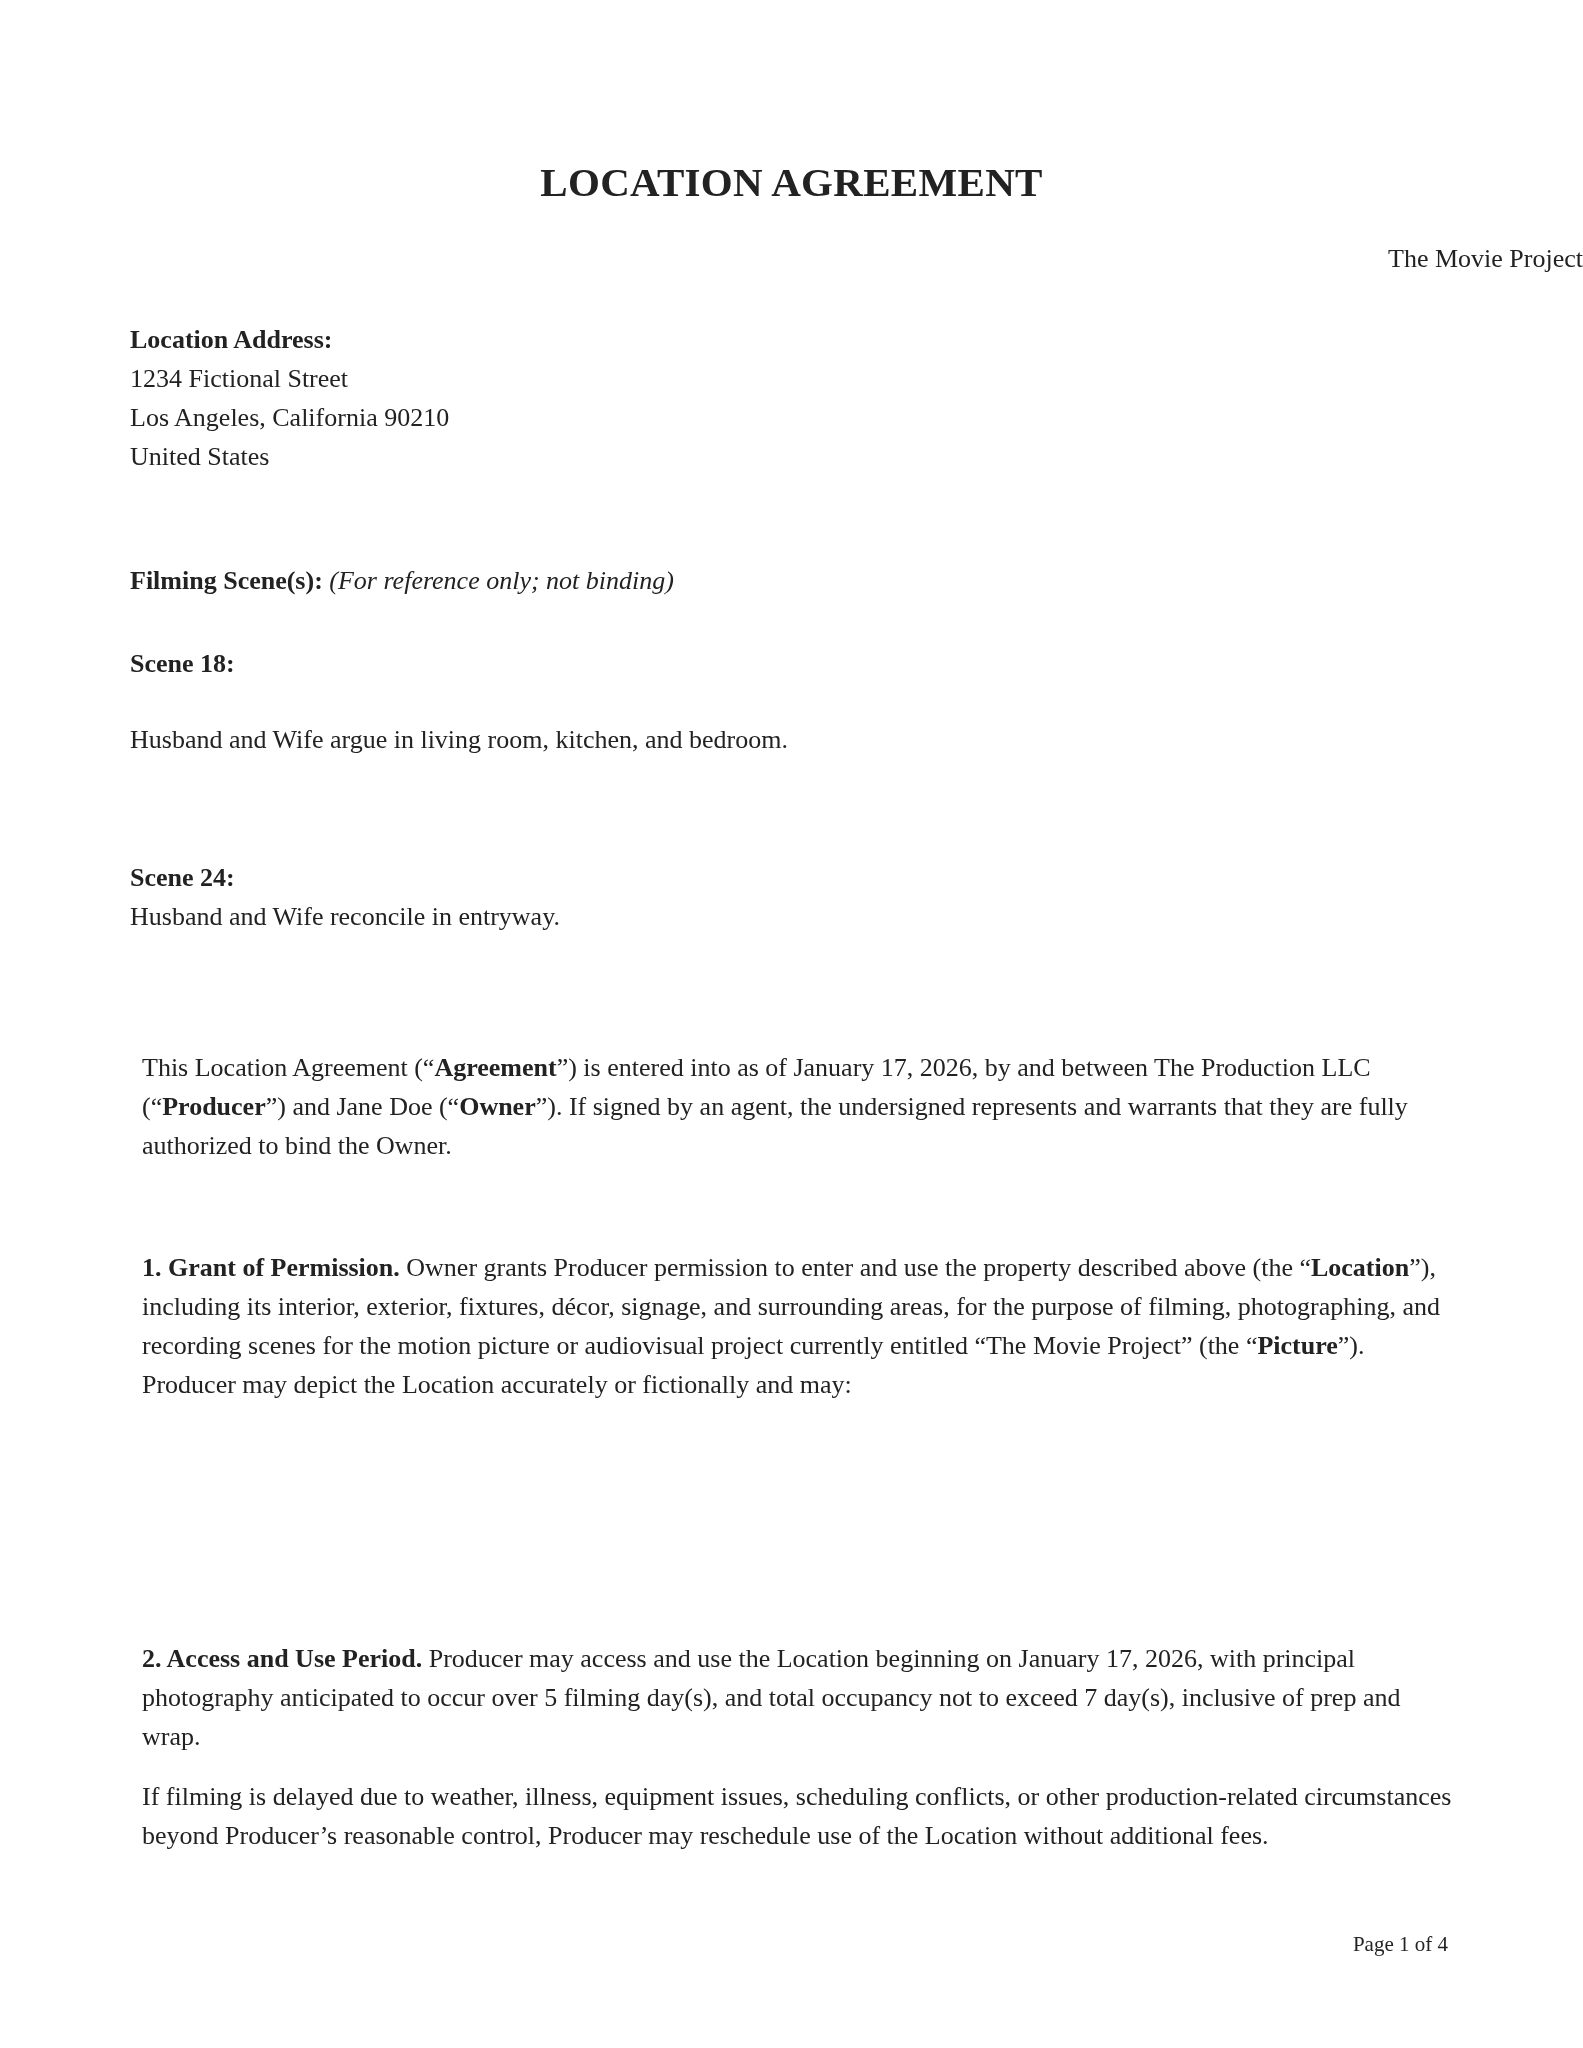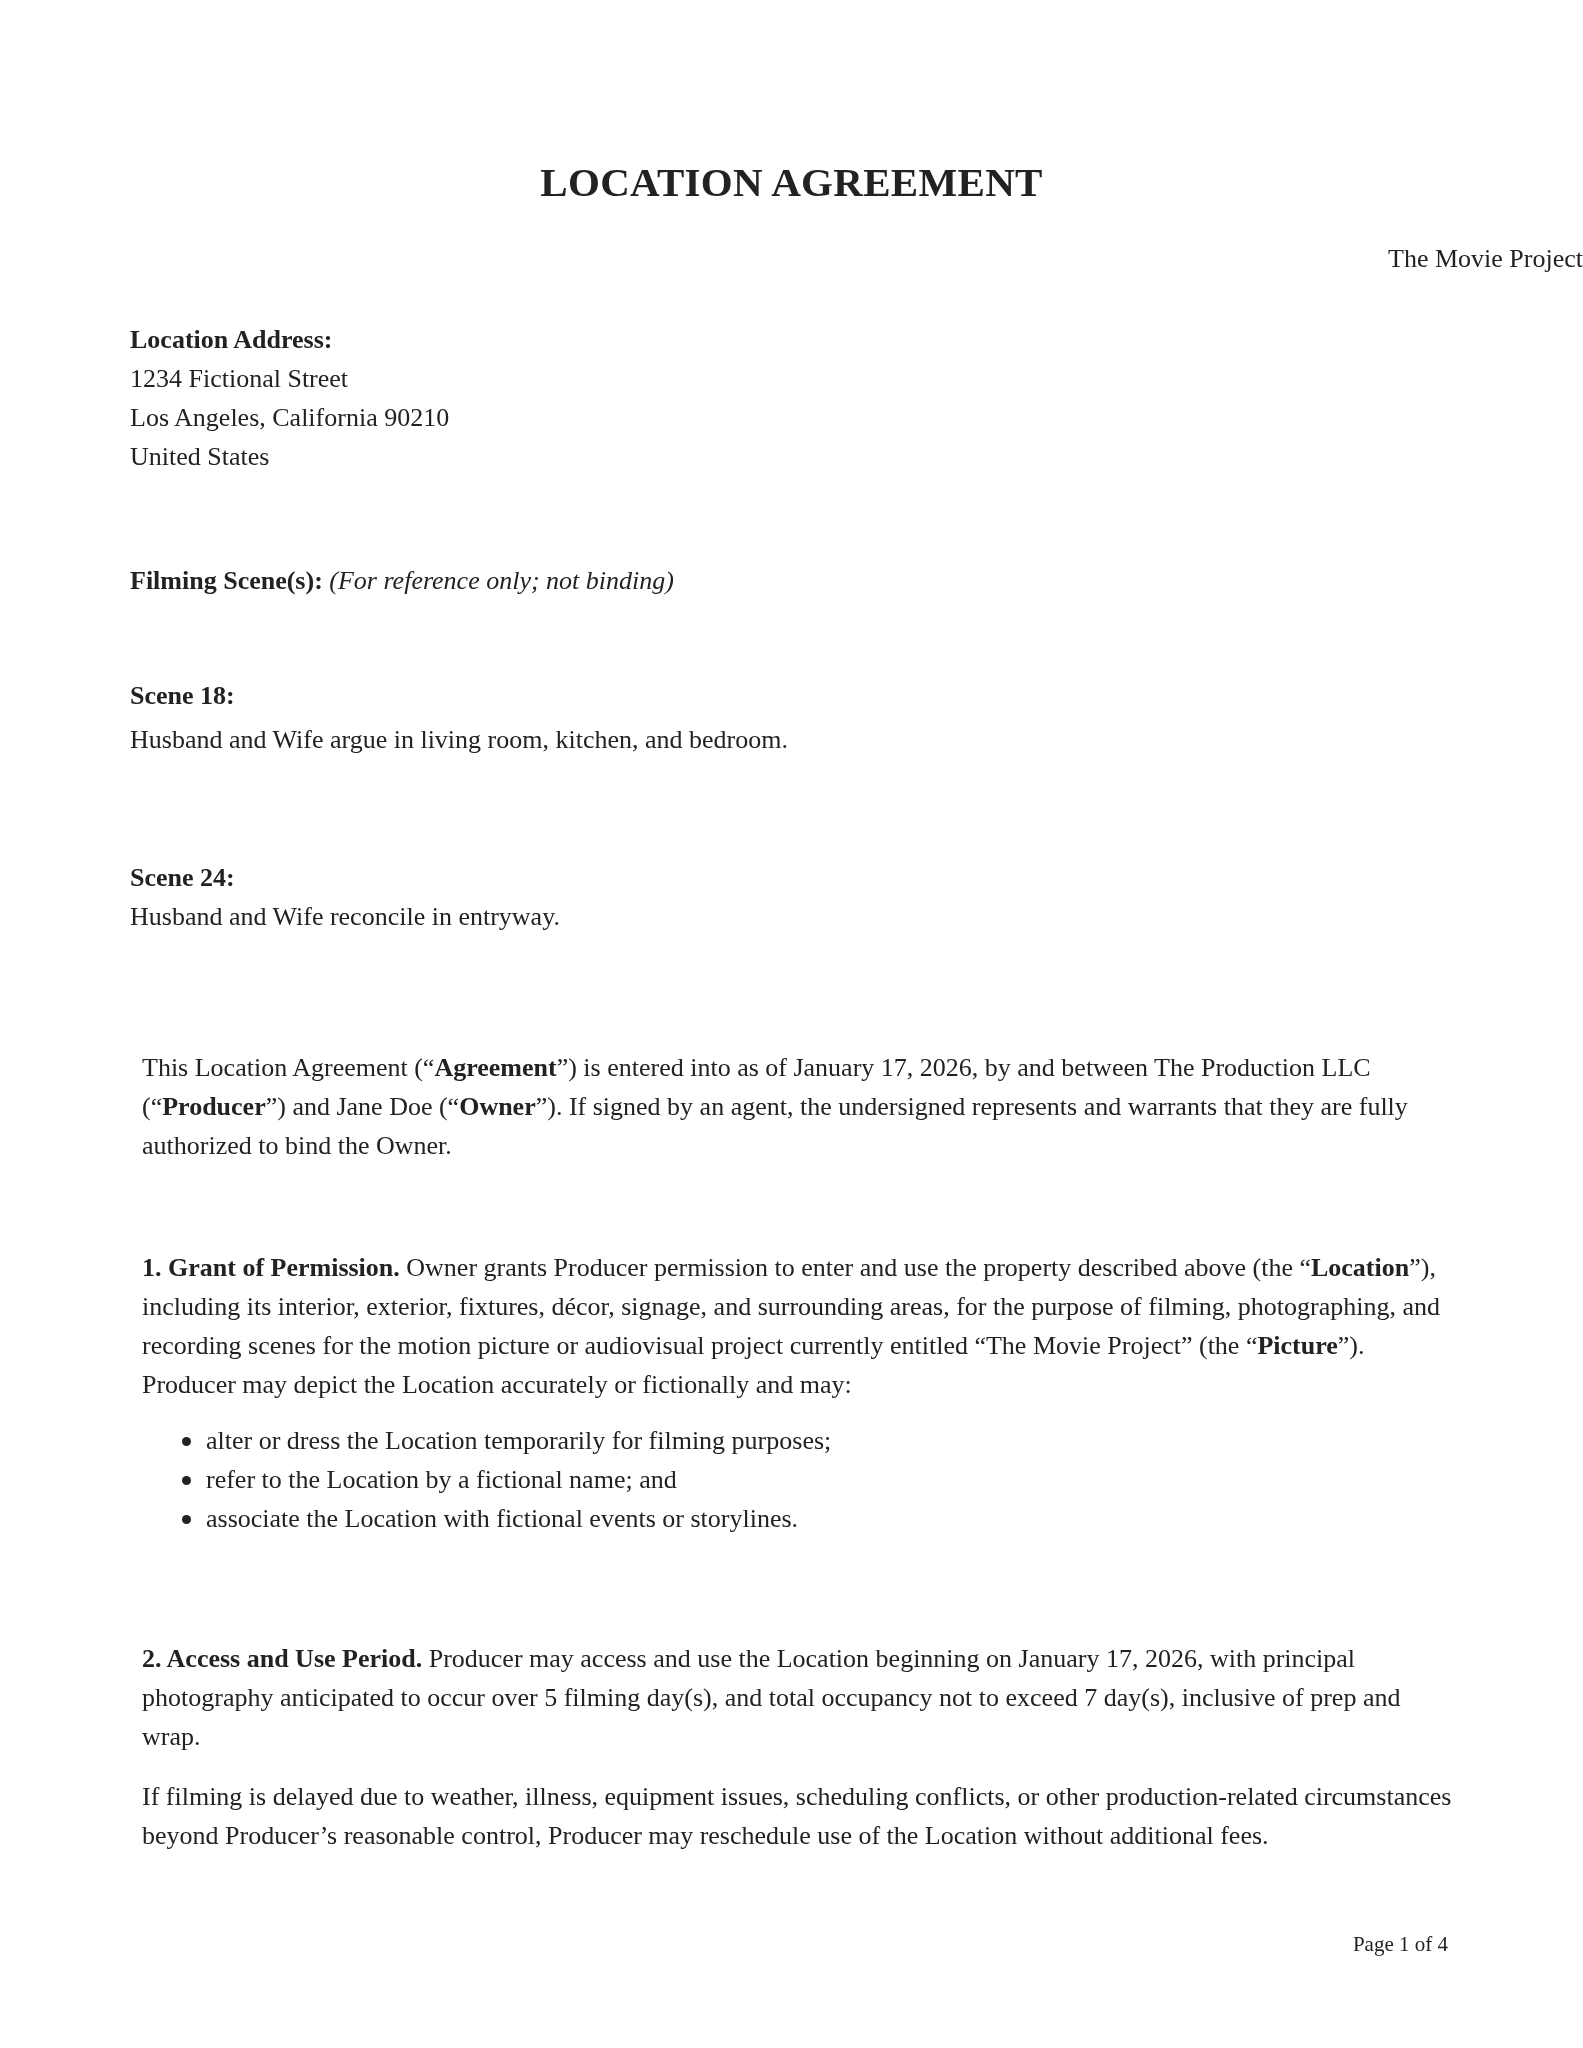--- a/index.html
+++ b/index.html
@@ -35,35 +35,30 @@
     <div>1234 Fictional Street</div>
     <div>Los Angeles, California 90210</div>
     <div>United States</div>
   </div>
 
   <div class="abs left body" style="top:541px;">
     <span class="bold">Filming Scene(s):</span>
     <span class="ital">(For reference only; not binding)</span>
   </div>
 
-  <div class="abs left body bold" style="top:656px;">Scene 18:</div>
+  <div class="abs left body bold" style="top:624px;">Scene 18:</div>
   <div class="abs left body" style="top:700px;">Husband and Wife argue in living room, kitchen, and bedroom.</div>
 
   <div class="abs left body bold" style="top:838px;">Scene 24:</div>
   <div class="abs left body" style="top:877px;">Husband and Wife reconcile in entryway.</div>
 
   <p class="abs left body wide para" style="top:1036px;"><span>This Location Agreement (“</span><b>Agreement</b><span>”) is entered into as of January 17, 2026, by and between The Production LLC (“</span><b>Producer</b><span>”) and Jane Doe (“</span><b>Owner</b><span>”). If signed by an agent, the undersigned represents and warrants that they are fully authorized to bind the Owner.</span></p>
 
   <p class="abs left body wide para" style="top:1236px;"><b>1. Grant of Permission.</b><span> Owner grants Producer permission to enter and use the property described above (the “</span><b>Location</b><span>”), including its interior, exterior, fixtures, décor, signage, and surrounding areas, for the purpose of filming, photographing, and recording scenes for the motion picture or audiovisual project currently entitled “The Movie Project” (the “</span><b>Picture</b><span>”). Producer may depict the Location accurately or fictionally and may:</span></p>
 
-  <ul class="abs bullets" style="top:1421px;">
-    <li>alter or dress the Location temporarily for filming purposes;</li>
-    <li>refer to the Location by a fictional name; and</li>
-    <li>associate the Location with fictional events or storylines.</li>
-  </ul>
 
   <p class="abs left body wide para" style="top:1627px;"><b>2. Access and Use Period.</b><span> Producer may access and use the Location beginning on January 17, 2026, with principal photography anticipated to occur over 5 filming day(s), and total occupancy not to exceed 7 day(s), inclusive of prep and wrap.</span></p>
 
   <p class="abs left body wide para" style="top:1765px;">If filming is delayed due to weather, illness, equipment issues, scheduling conflicts, or other production-related circumstances beyond Producer’s reasonable control, Producer may reschedule use of the Location without additional fees.</p>
 
   <div class="abs footer">Page 1 of 4</div>
 
 </div>
 
 </body></html>

